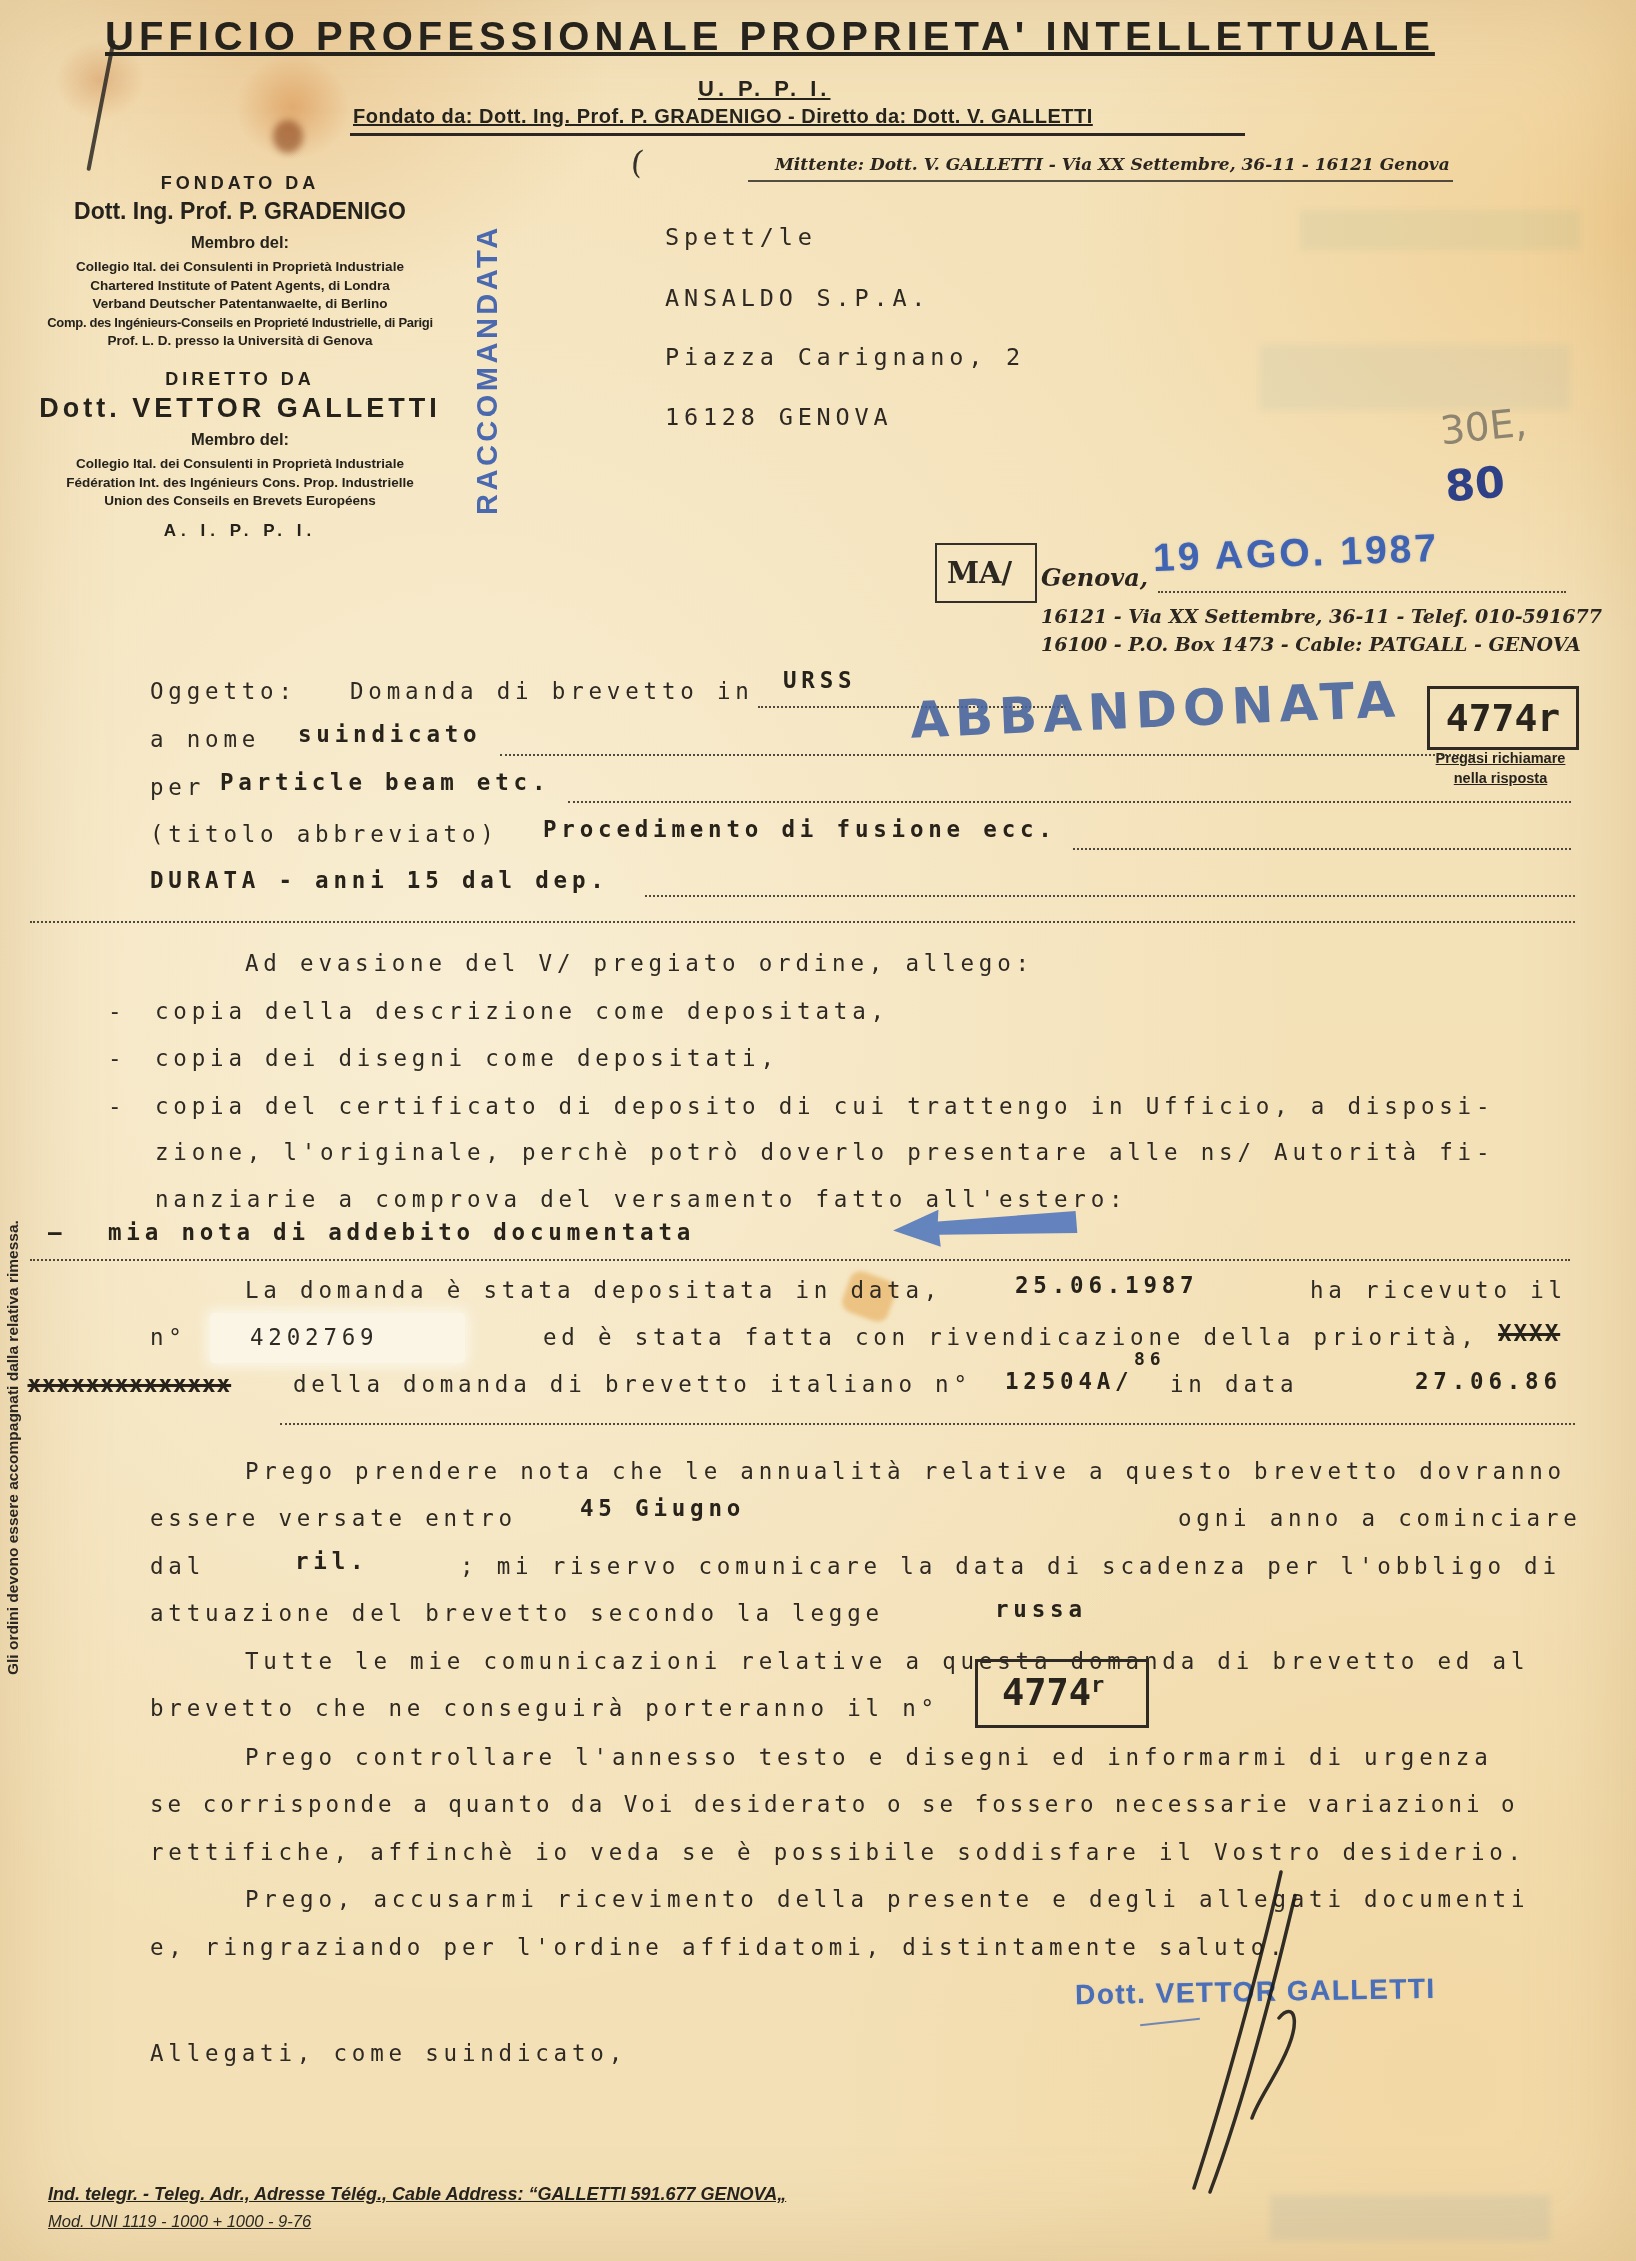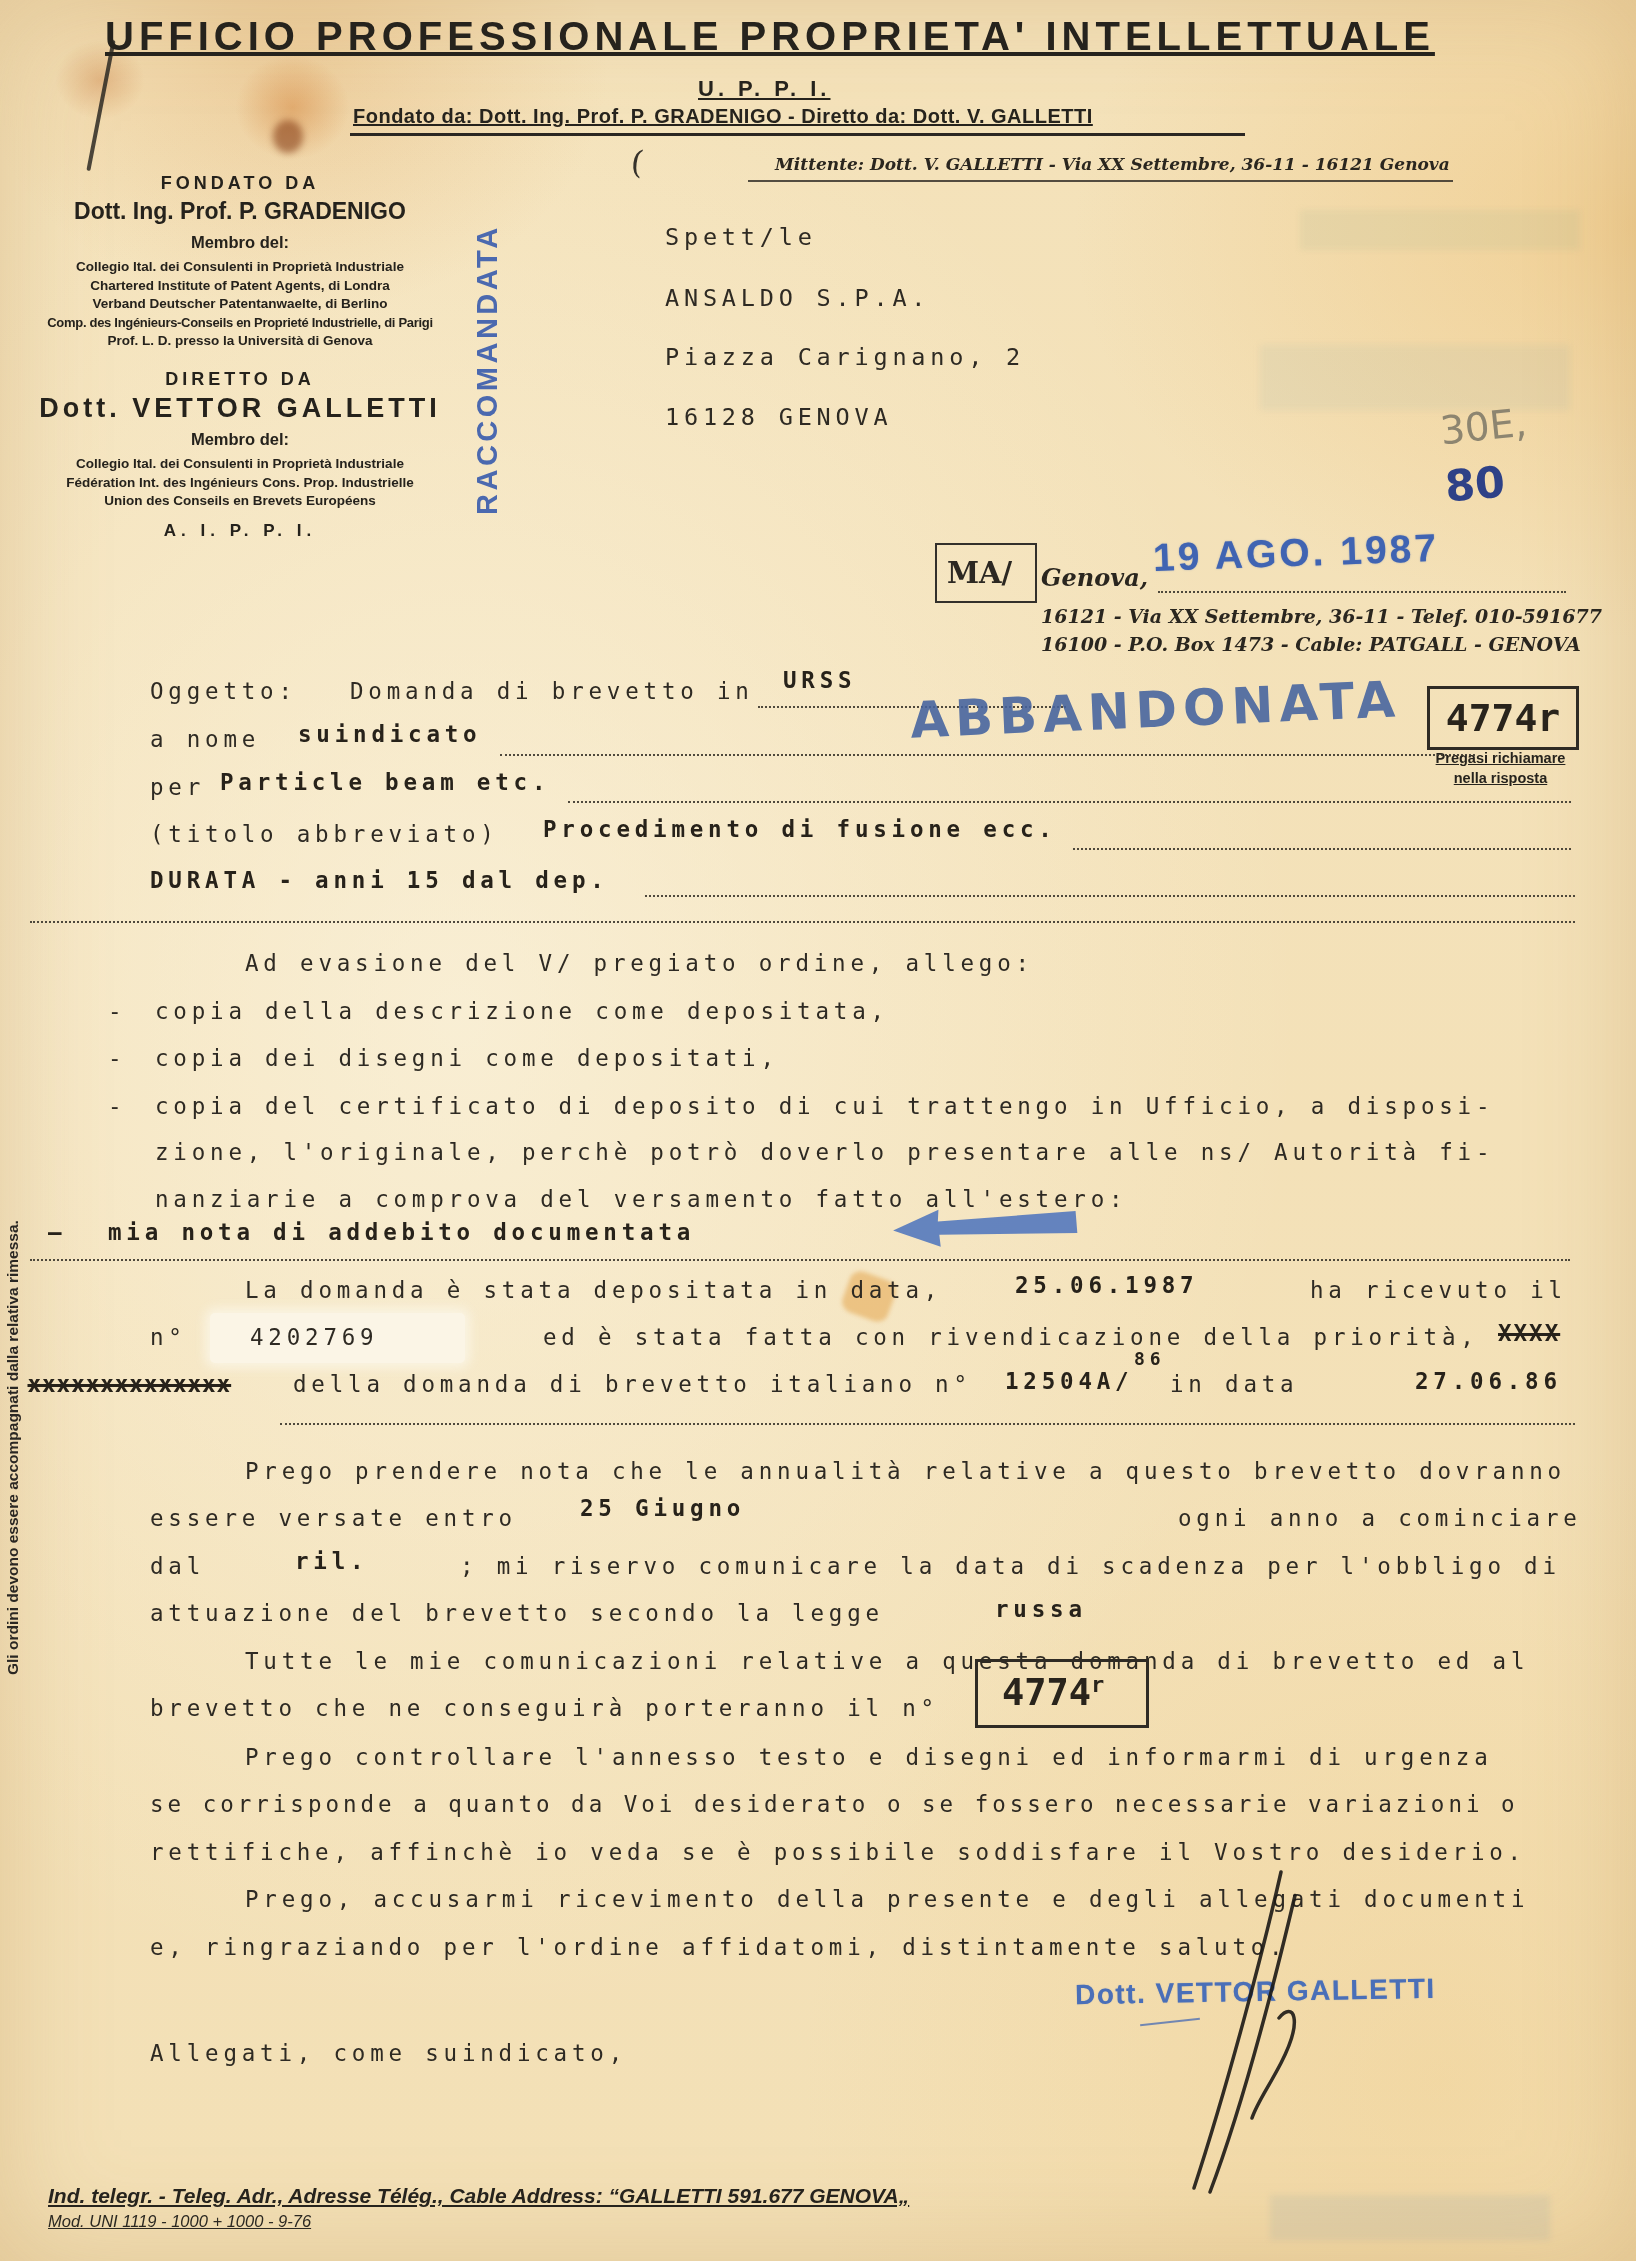--- a/index.html
+++ b/index.html
@@ -143,21 +143,21 @@
   <div class="abs tw twb struck" style="left:27.5px;top:1371px;letter-spacing:1px;">xxxxxxxxxxxxxx</div>
   <div class="abs tw" style="left:293px;top:1371px;">della domanda di brevetto italiano n°</div>
   <div class="abs tw twb" style="left:1005px;top:1368px;">12504A/</div>
   <div class="abs tw twb" style="left:1134px;top:1348px;font-size:18px;">86</div>
   <div class="abs tw" style="left:1170px;top:1371px;">in data</div>
   <div class="abs tw twb" style="left:1415px;top:1368px;">27.06.86</div>
   <div class="abs dot" style="left:280px;top:1423px;width:1295px;"></div>
 
   <div class="abs tw" style="left:245px;top:1458px;">Prego prendere nota che le annualità relative a questo brevetto dovranno</div>
   <div class="abs tw" style="left:150px;top:1505px;">essere versate entro</div>
-  <div class="abs tw twb" style="left:580px;top:1495px;">25 Giugno</div>
+  <div class="abs tw twb" style="left:580px;top:1495px;">45 Giugno</div>
   <div class="abs tw" style="left:1178px;top:1505px;">ogni anno a cominciare</div>
   <div class="abs tw" style="left:150px;top:1553px;">dal</div>
   <div class="abs tw twb" style="left:295px;top:1548px;">ril.</div>
   <div class="abs tw" style="left:460px;top:1553px;">; mi riservo comunicare la data di scadenza per l'obbligo di</div>
   <div class="abs tw" style="left:150px;top:1600px;">attuazione del brevetto secondo la legge</div>
   <div class="abs tw twb" style="left:995px;top:1596px;text-align:right;">russa</div>
 
   <div class="abs tw" style="left:245px;top:1648px;">Tutte le mie comunicazioni relative a questa domanda di brevetto ed al</div>
   <div class="abs tw" style="left:150px;top:1695px;">brevetto che ne conseguirà porteranno il n°</div>
   <div class="abs boxed" style="left:975px;top:1659px;width:168px;height:63px;">
@@ -174,19 +174,19 @@
   <div class="abs" style="left:1075px;top:1976px;font-size:28px;font-weight:bold;letter-spacing:1.5px;color:#4a6fb8;transform:rotate(-1deg);font-family:'Liberation Sans',sans-serif;text-shadow:0 0 1px rgba(74,111,184,.5);">Dott. VETTOR GALLETTI</div>
   <div class="abs" style="left:1140px;top:2021px;width:60px;border-bottom:2.5px solid rgba(70,105,180,.75);transform:rotate(-6deg);"></div>
   <svg class="abs" style="left:1145px;top:1868px;" width="210" height="330" viewBox="0 0 420 660">
     <g fill="none" stroke="#1d1a16" stroke-width="7" stroke-linecap="round" opacity="0.9">
       <path d="M 272 8 C 240 150, 170 420, 98 640"></path>
       <path d="M 300 55 C 268 190, 205 450, 130 648"></path>
       <path d="M 268 300 C 296 266, 318 300, 272 390 C 246 440, 224 470, 214 500"></path>
     </g>
   </svg>
 
-  <div class="abs hd" style="left:48px;top:2184px;font-size:21px;font-style:italic;">Ind. telegr. - Teleg. Adr., Adresse Télég., Cable Address: “GALLETTI 591.677 GENOVA„</div>
+  <div class="abs hd" style="left:48px;top:2184px;font-size:18px;font-style:italic;">Ind. telegr. - Teleg. Adr., Adresse Télég., Cable Address: “GALLETTI 591.677 GENOVA„</div>
   <div class="abs hd" style="left:48px;top:2212px;font-size:16.5px;font-weight:normal;font-style:italic;color:#2b2821;">Mod. UNI 1119 - 1000 + 1000 - 9-76</div>
 
   <div class="abs" style="left:4px;top:975px;height:700px;writing-mode:vertical-rl;transform:rotate(180deg);font-family:'Liberation Sans',sans-serif;font-weight:bold;font-size:15.5px;color:#2a2723;">Gli ordini devono essere accompagnati dalla relativa rimessa.</div>
 
 </div>
 
 
 </body></html>

